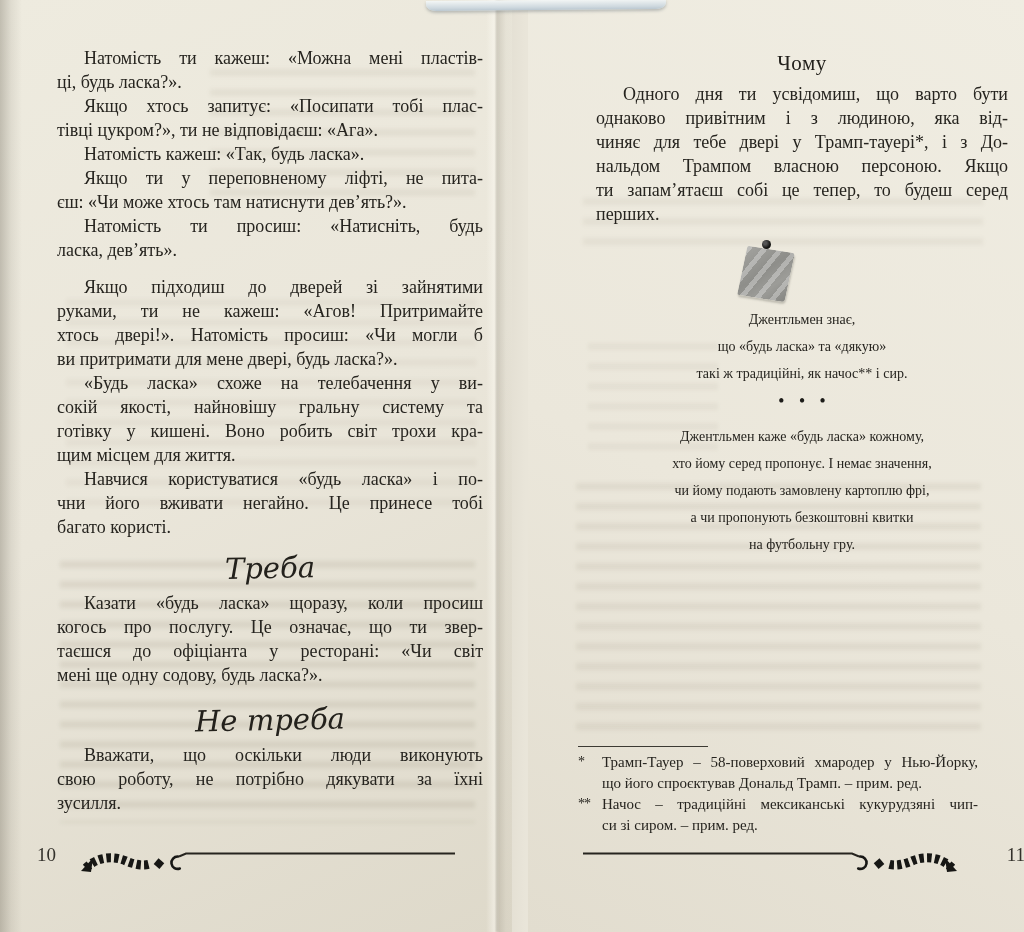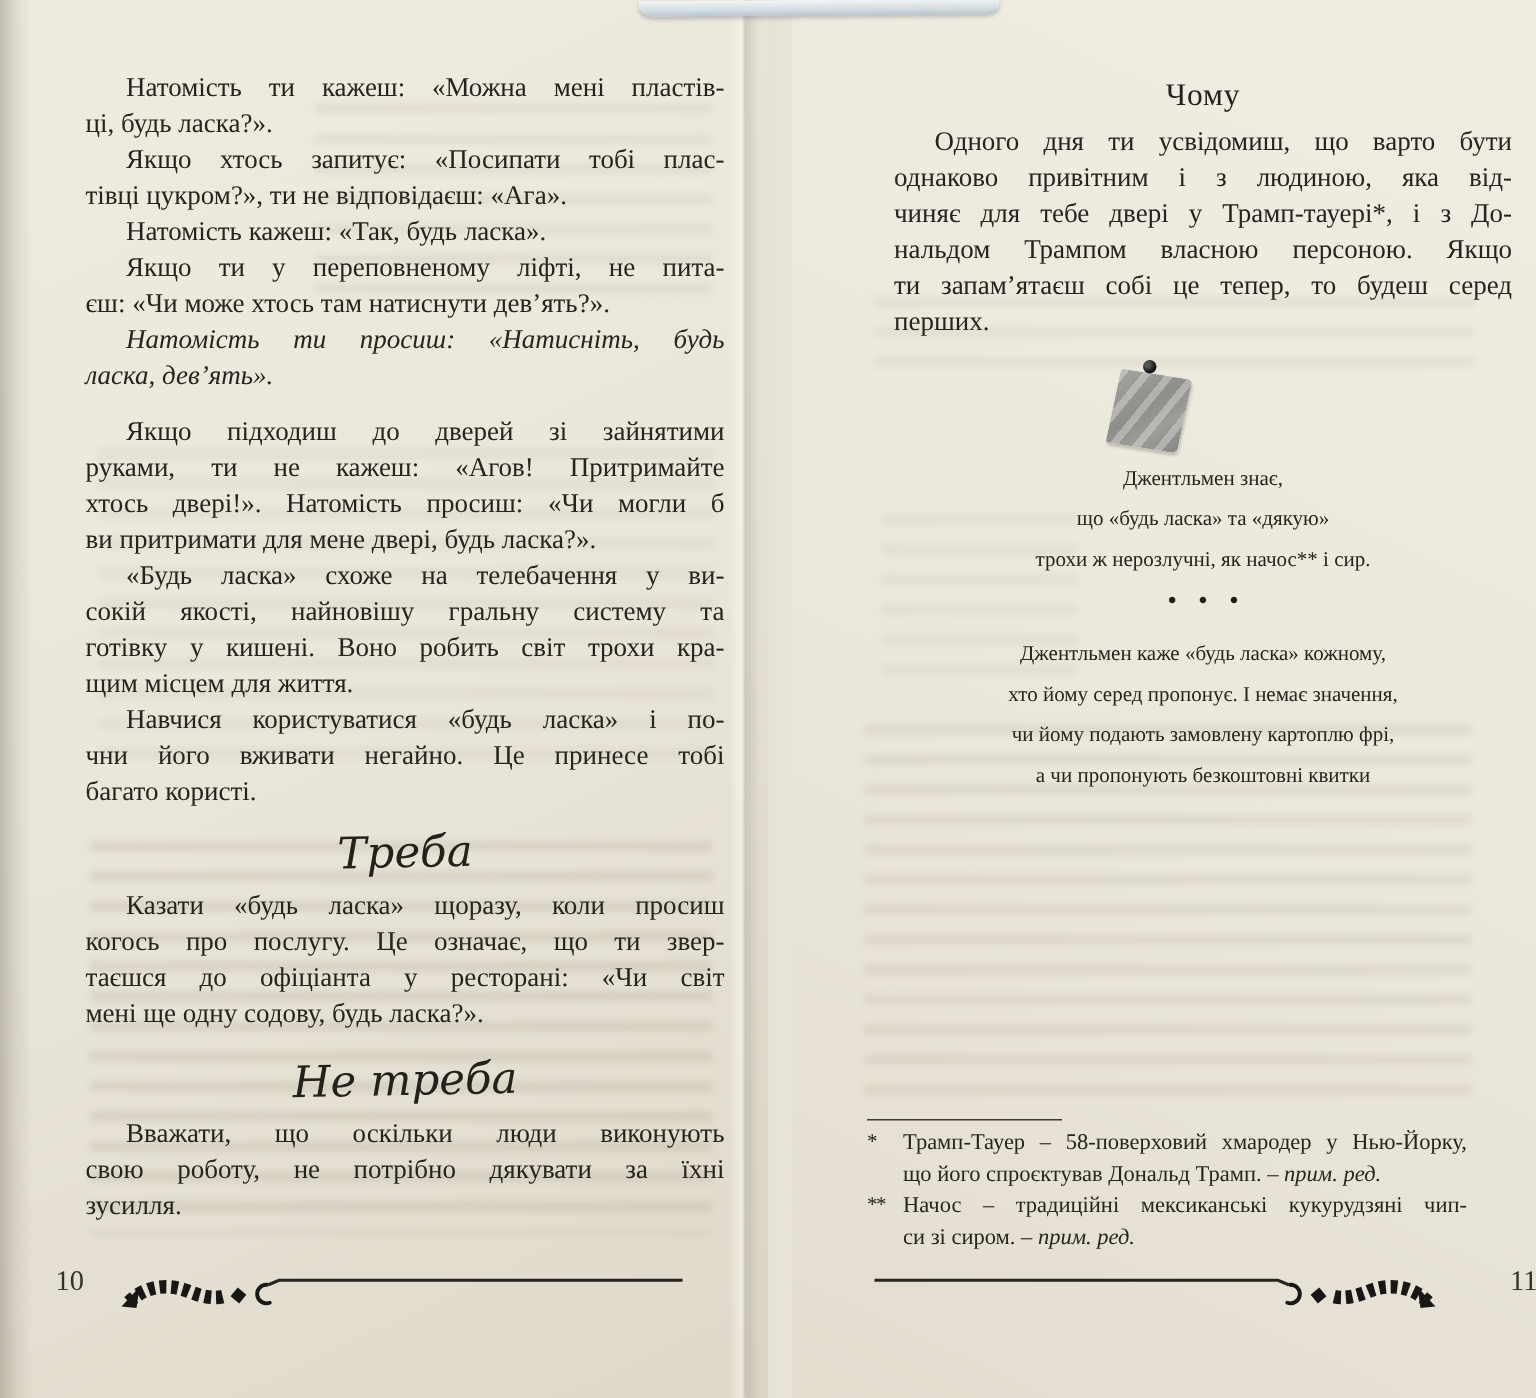--- a/index.html
+++ b/index.html
@@ -15,21 +15,21 @@
   .page.left{left:0;background:linear-gradient(155deg,#eeebdf 0%,#eae6da 48%,#ded9ca 100%);}
   .page.right{left:528px;background:linear-gradient(205deg,#f0ede2 0%,#ebe7db 55%,#e2ddcf 100%);}
 
   
   .content-left{position:absolute;left:57px;top:46px;width:426px;}
   .content-right{position:absolute;left:68px;top:42px;width:412px;}
   .para{font-size:18px;}
   .para .tl{line-height:24px;white-space:nowrap;text-align:justify;text-align-last:justify;}
   .para .tl.last{text-align-last:left;}
   .para .tl.first{text-indent:27px;}
-  .gap-after{margin-bottom:13px;font-style:italic;}
+  .gap-after{margin-bottom:13px;}
 
   .script-heading{
     margin:8px 0 2px;text-align:center;font-weight:400;
     font-style:italic;font-family:"DejaVu Serif",cursive;
     font-size:29px;line-height:42px;transform:rotate(-1.2deg);color:#23211c;
   }
   .chapter-heading{
     margin:8px 0 6px;text-align:center;font-weight:400;
     font-size:21px;line-height:26px;letter-spacing:.5px;color:#23211c;
   }
@@ -58,21 +58,21 @@
     margin:6px 0 0;text-align:center;font-size:16px;font-weight:bold;
     letter-spacing:15px;padding-left:15px;line-height:16px;color:#1d1c19;
   }
 
   
   .footnotes{position:absolute;left:48px;top:746px;width:402px;font-size:15px;line-height:21px;}
   .fn-rule{width:130px;border-top:1.5px solid #3c3a33;margin:0 0 5px 2px;}
   .fn{position:relative;padding-left:26px;}
   .fn-marker{position:absolute;left:2px;top:-1px;font-size:14px;letter-spacing:-1px;}
   .fn-line.j{white-space:nowrap;text-align:justify;text-align-last:justify;}
-  .it{font-style:italic;margin-top:32px;}
+  .it{margin-top:32px;}
 
   
   .footer{position:absolute;left:0;top:841px;width:512px;height:38px;padding-left:25px;}
   .pagenum{position:absolute;top:3px;font-size:19px;color:#33312b;}
   .pagenum.pn-left{left:37px;}
   .pagenum.pn-right{right:40px;}
   .ornament{position:absolute;top:6px;}
   .orn-left{left:78px;}
   .orn-right{left:52px;}
 
@@ -189,28 +189,29 @@
         </div>
 
       <div class="note-block">
         <span class="note-paper"></span>
         <span class="note-pin"></span>
       </div>
 
       <div class="center-lines quote1">
           <div class="tl first">Джентльмен знає,</div>
           <div class="tl">що «будь ласка» та «дякую»</div>
-          <div class="tl last">трохи ж нерозлучні, як начос** і сир.</div>
+          <div class="tl last">такі ж традиційні, як начос** і сир.</div>
         </div>
       <div class="dots">•••</div>
       <div class="center-lines quote2">
           <div class="tl first">Джентльмен каже «будь ласка» кожному,</div>
           <div class="tl">хто йому серед пропонує. І немає значення,</div>
           <div class="tl">чи йому подають замовлену картоплю фрі,</div>
           <div class="tl">а чи пропонують безкоштовні квитки</div>
+          <div class="tl last">на футбольну гру.</div>
         </div>
     </div>
 
     <div class="footnotes">
       <div class="fn-rule"></div>
       <div class="fn">
         <span class="fn-marker">*</span>
         <div class="fn-line j">Трамп-Тауер – 58-поверховий хмародер у Нью-Йорку,</div>
         <div class="fn-line"><span>що його спроєктував Дональд Трамп. – </span><span class="it">прим. ред.</span></div>
       </div>

